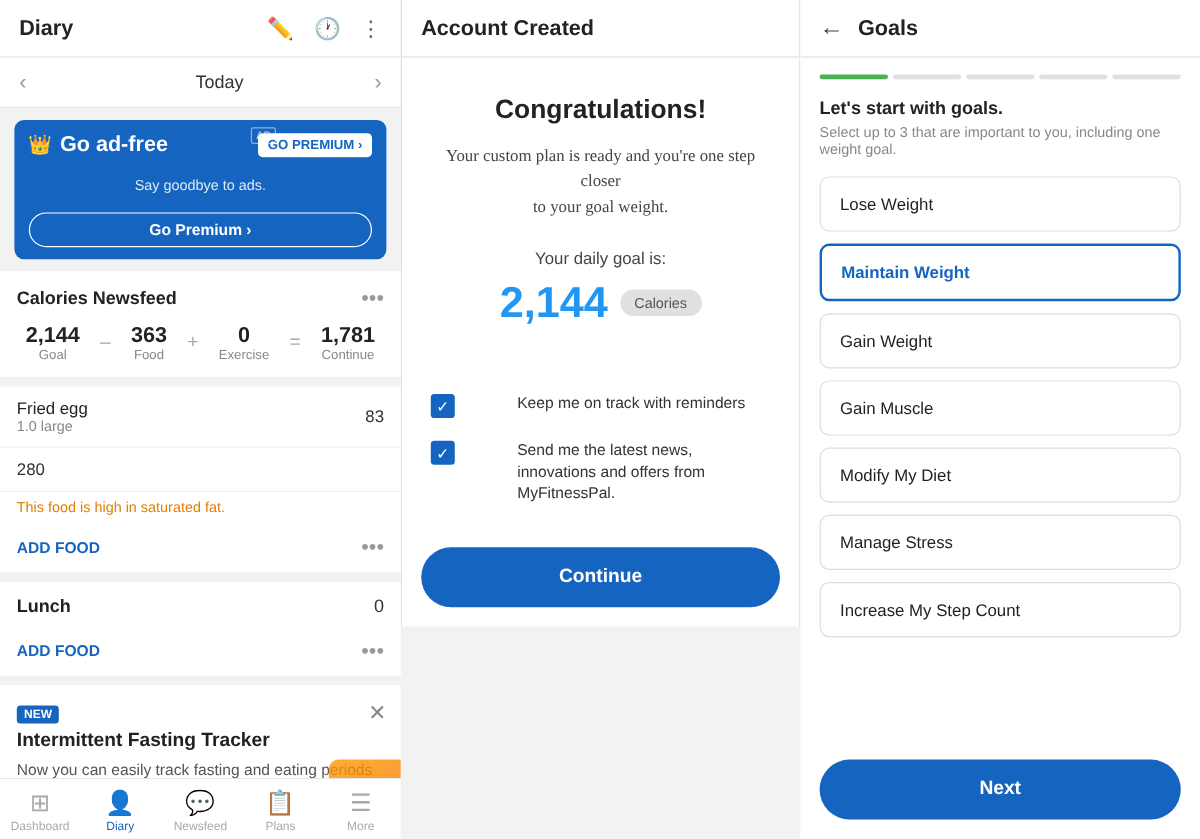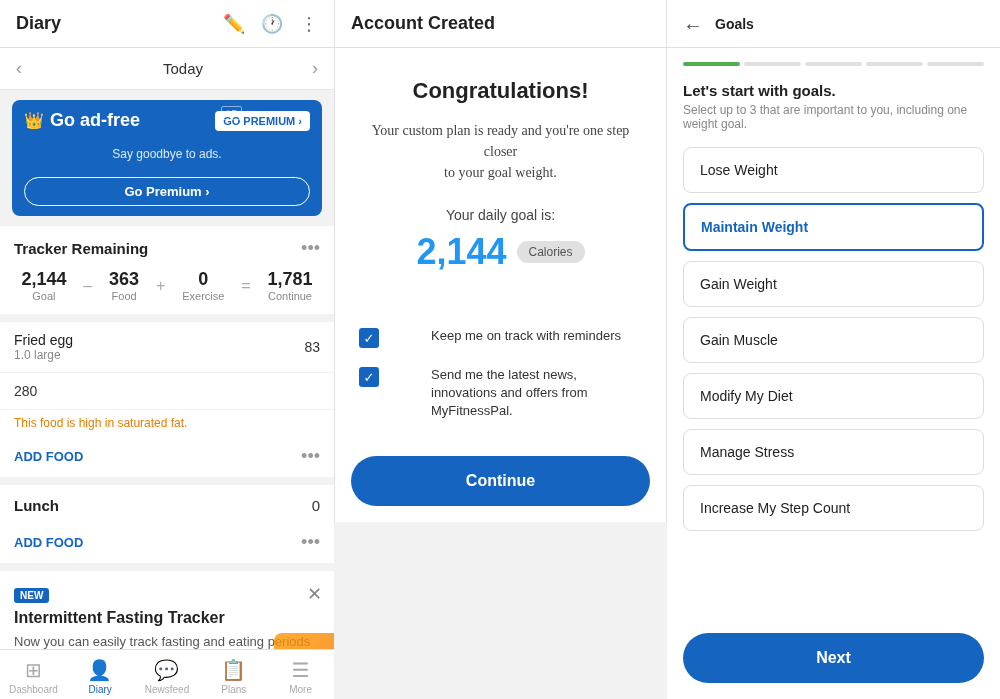--- a/index.html
+++ b/index.html
@@ -119,21 +119,21 @@
       border-radius: 4px;
       padding: 4px 8px;
       font-size: 11px;
       font-weight: 700;
       cursor: pointer;
     }
 
     .premium-ad-badge {
       position: absolute;
       top: 6px;
-      right: 80px;
+      right: 92px;
       background: transparent;
       border: 1px solid rgba(255,255,255,0.5);
       border-radius: 2px;
       color: rgba(255,255,255,0.7);
       font-size: 9px;
       padding: 1px 3px;
     }
 
     .premium-subtitle {
       font-size: 12px;
@@ -501,21 +501,21 @@
     }
 
     .back-arrow {
       font-size: 20px;
       color: #444;
       cursor: pointer;
       margin-right: 12px;
     }
 
     .goals-title {
-      font-size: 14px;
+      font-size: 18px;
       font-weight: 600;
       color: #222;
     }
 
     .progress-bar-container {
       display: flex;
       gap: 4px;
       padding: 14px 16px 0;
     }
 
@@ -605,21 +605,21 @@
         <span class="premium-title">Go ad-free</span>
         <span class="premium-ad-badge">AD</span>
         <button class="go-premium-btn-small">GO PREMIUM ›</button>
       </div>
       <div class="premium-subtitle">Say goodbye to ads.</div>
       <button class="go-premium-outline-btn">Go Premium ›</button>
     </div>
 
     <div class="calories-section">
       <div class="calories-header">
-        <span class="calories-title">Tracker Remaining</span>
+        <span class="calories-title">Calories Newsfeed</span>
         <span class="more-dots">•••</span>
       </div>
       <div class="calories-row">
         <div class="cal-item">
           <div class="cal-number">2,144</div>
           <div class="cal-label">Goal</div>
         </div>
         <span class="cal-operator">–</span>
         <div class="cal-item">
           <div class="cal-number">363</div>

